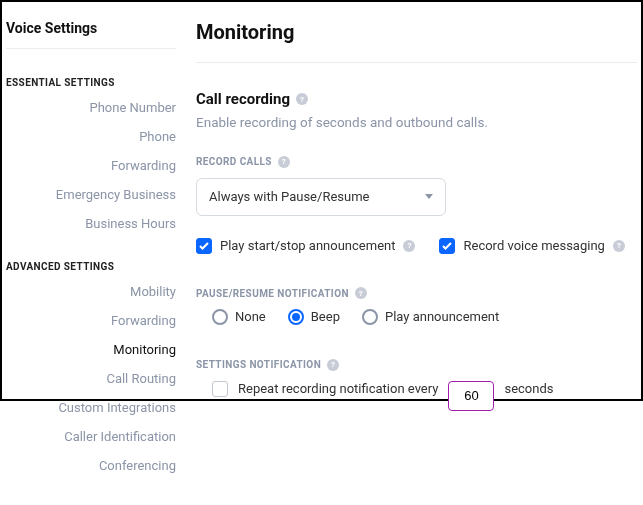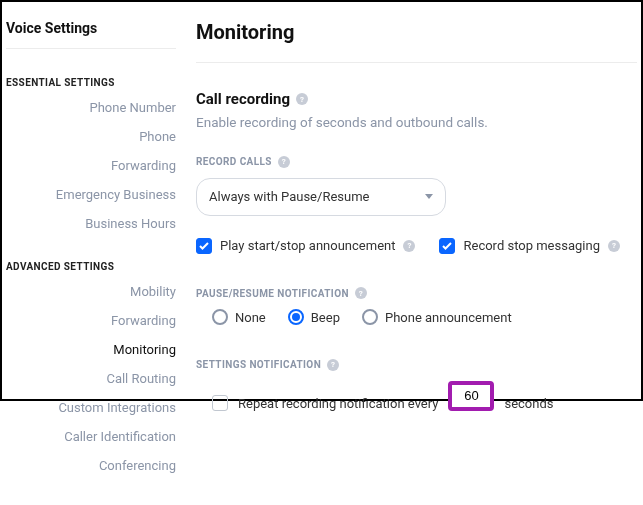--- a/index.html
+++ b/index.html
@@ -96,21 +96,21 @@
     background: #c7ccd6;
     color: #fff;
     font-size: 8px;
     font-weight: 700;
     cursor: pointer;
   }
   .select {
     width: 250px;
     height: 38px;
     border: 1px solid #d6dae1;
-    border-radius: 14px;
+    border-radius: 6px;
     display: flex;
     align-items: center;
     justify-content: space-between;
     padding: 0 12px;
     font-size: 13px;
     color: #333;
     cursor: pointer;
     margin-bottom: 22px;
   }
   .chevron-down {
@@ -152,21 +152,21 @@
   .checkbox svg { display: none; }
   .radio-row {
     display: flex;
     align-items: center;
     gap: 22px;
     margin-bottom: 28px;
     padding-left: 16px;
   }
   .radio-item {
     display: inline-flex;
-    align-items: center;
+    align-items: flex-start;
     gap: 7px;
     font-size: 13px;
     color: #333;
     cursor: pointer;
   }
   .radio {
     width: 16px;
     height: 16px;
     border: 2px solid #8b95a7;
     border-radius: 50%;
@@ -175,30 +175,30 @@
     justify-content: center;
   }
   .radio.selected { border-color: #0a66ff; }
   .radio-dot {
     width: 8px; height: 8px; border-radius: 50%;
     background: #0a66ff; display: none;
   }
   .radio.selected .radio-dot { display: block; }
   .repeat-row {
     display: flex;
-    align-items: flex-end;
+    align-items: flex-start;
     gap: 10px;
     font-size: 13px;
     color: #333;
     padding-left: 16px;
   }
   .num-input {
     width: 46px;
     height: 30px;
-    border: 4px solid #a21caf;
+    border: 1px solid #a21caf;
     border-radius: 4px;
     text-align: center;
     font-size: 13px;
   }
 </style>
 </head>
 <body>
 
 <div class="window">
 
@@ -254,21 +254,21 @@
           </span>
           <span>Play start/stop announcement</span>
           <span class="help-icon">?</span>
         </label>
         <label class="checkbox-item">
           <span class="checkbox checked">
             <svg width="10" height="8" viewBox="0 0 10 8">
                 <path d="M1 4 L3.5 6.5 L9 1" stroke="#fff" stroke-width="2" fill="none"></path>
               </svg>
           </span>
-          <span>Record stop messaging</span>
+          <span>Record voice messaging</span>
           <span class="help-icon">?</span>
         </label>
       </div>
 
       <div class="field-label">
         <span>PAUSE/RESUME NOTIFICATION</span>
         <span class="help-icon">?</span>
       </div>
       <div class="radio-row">
         <label class="radio-item">
@@ -276,21 +276,21 @@
           <span>None</span>
         </label>
         <label class="radio-item">
           <span class="radio selected">
               <span class="radio-dot"></span>
             </span>
           <span>Beep</span>
         </label>
         <label class="radio-item">
           <span class="radio"></span>
-          <span>Phone announcement</span>
+          <span>Play announcement</span>
         </label>
       </div>
 
       <div class="field-label">
         <span>SETTINGS NOTIFICATION</span>
         <span class="help-icon">?</span>
       </div>
       <div class="repeat-row">
         <span class="checkbox">
           

